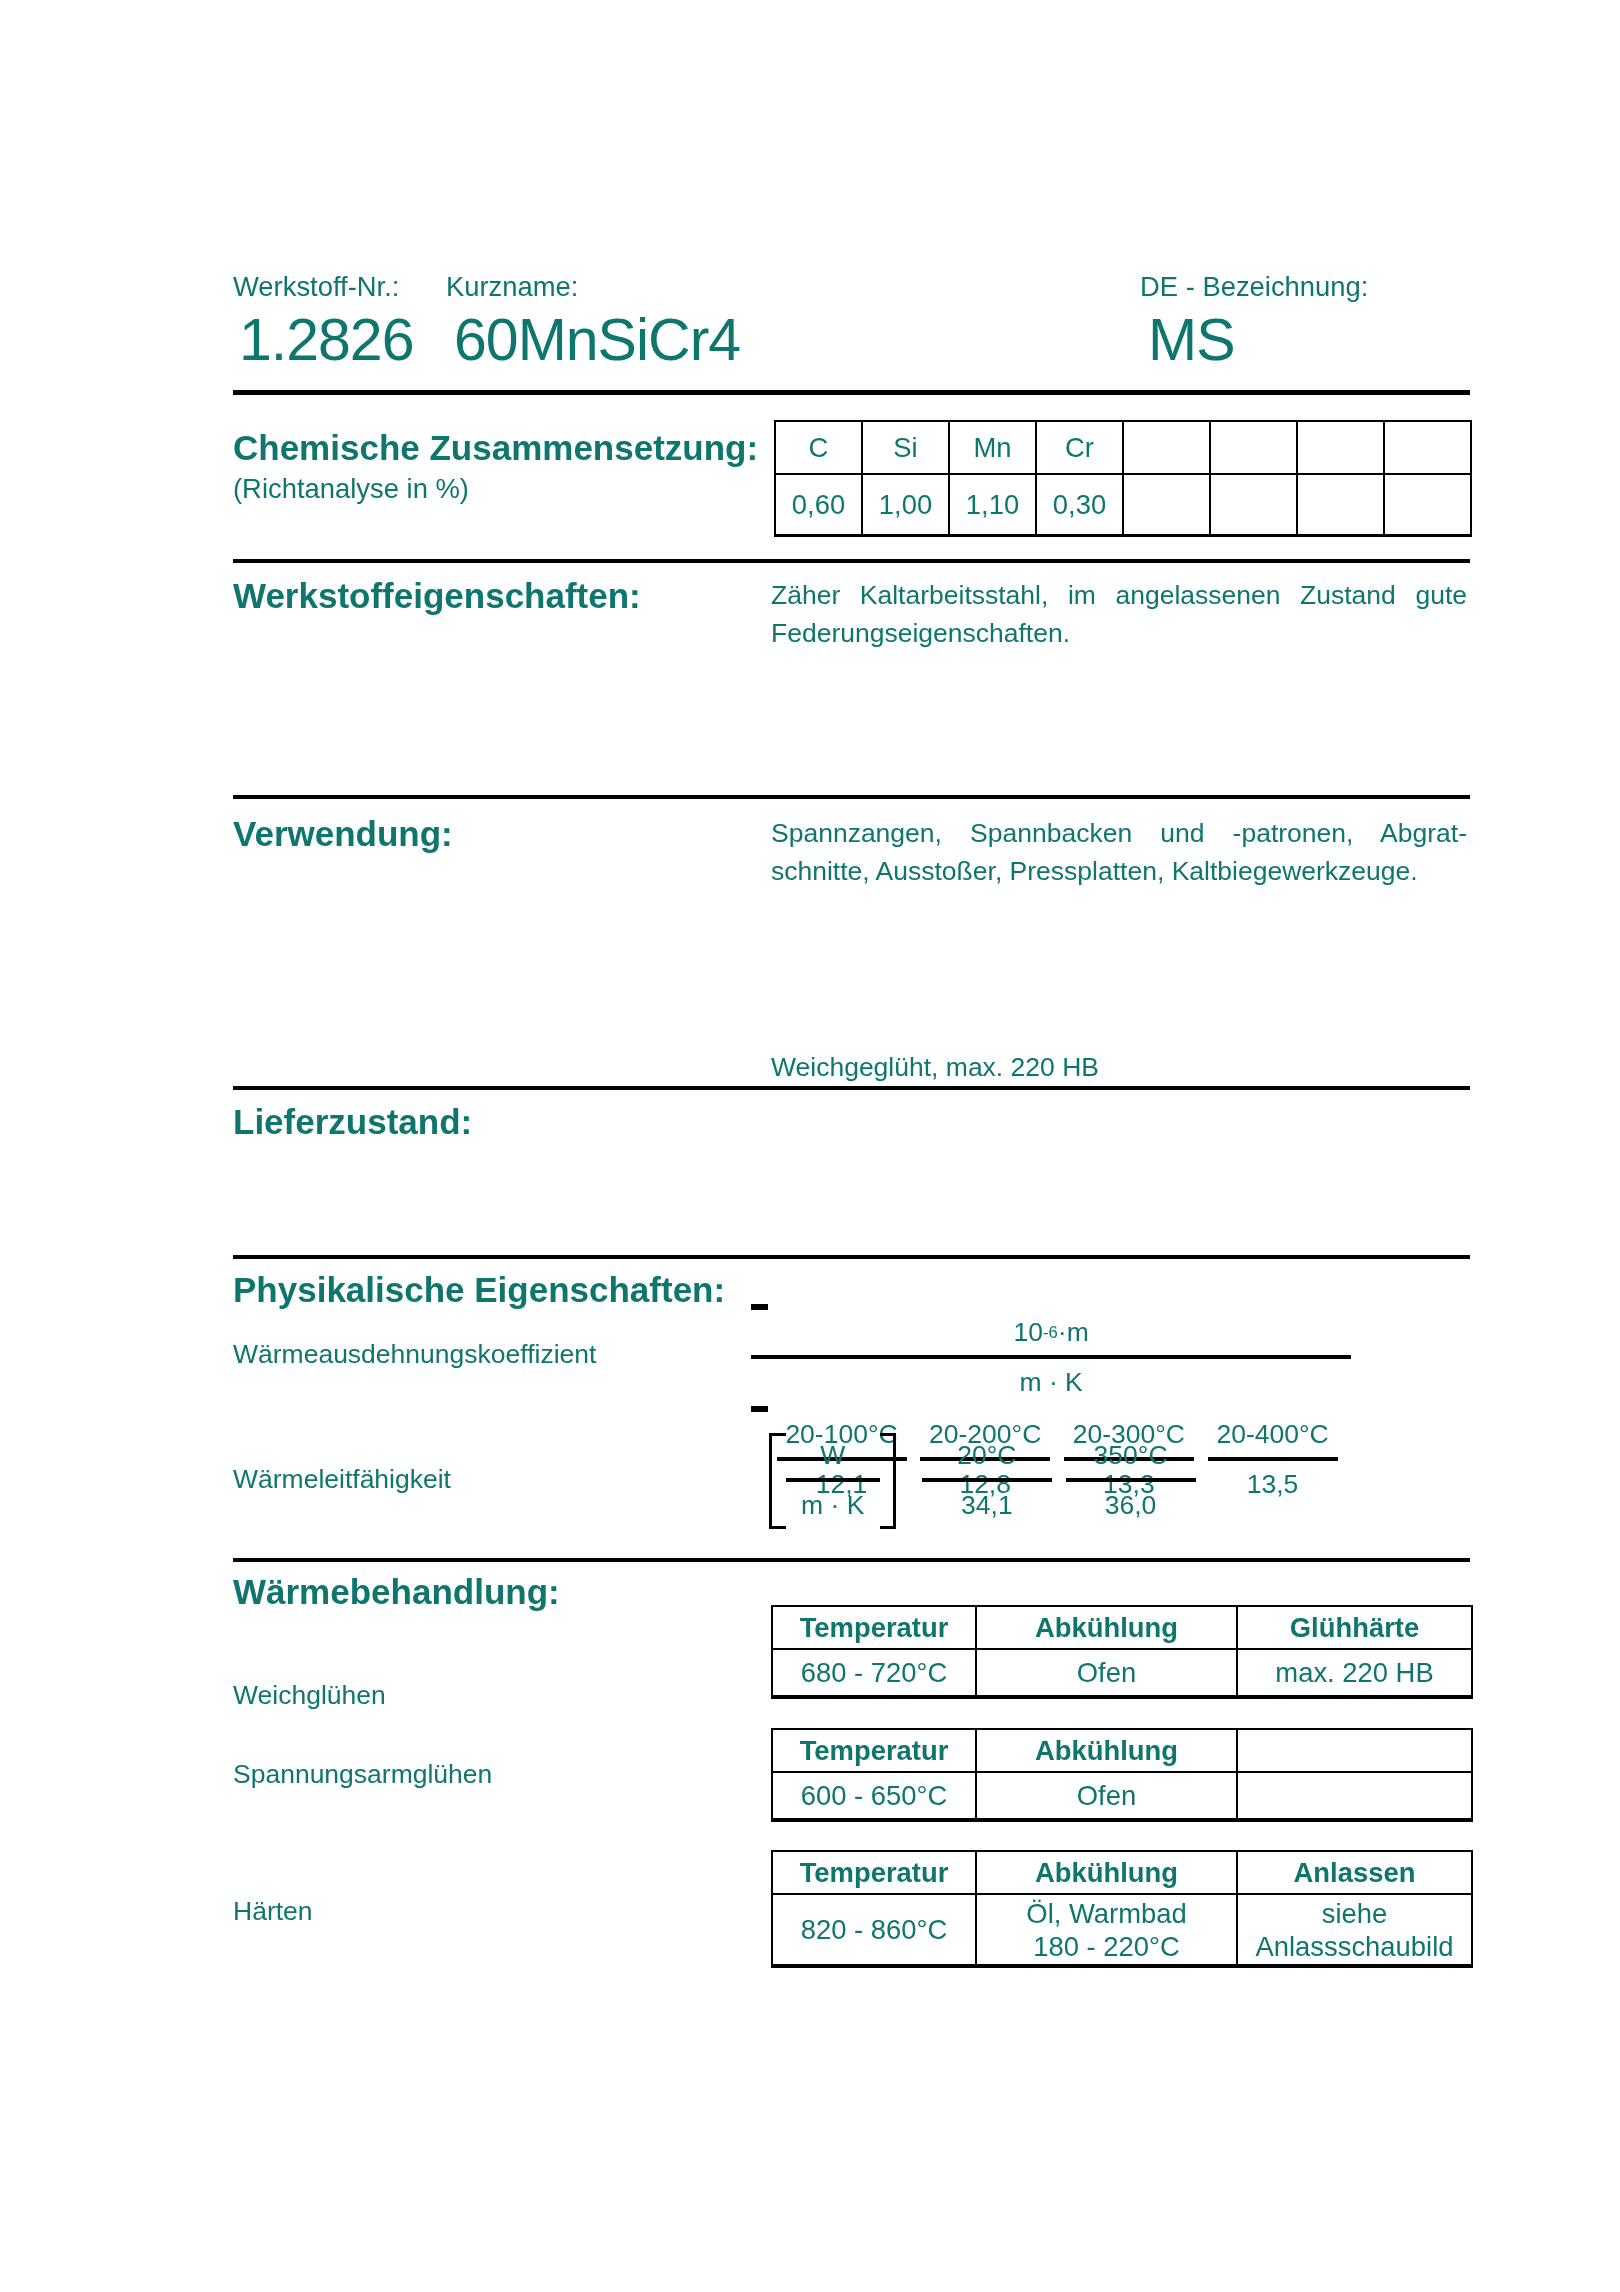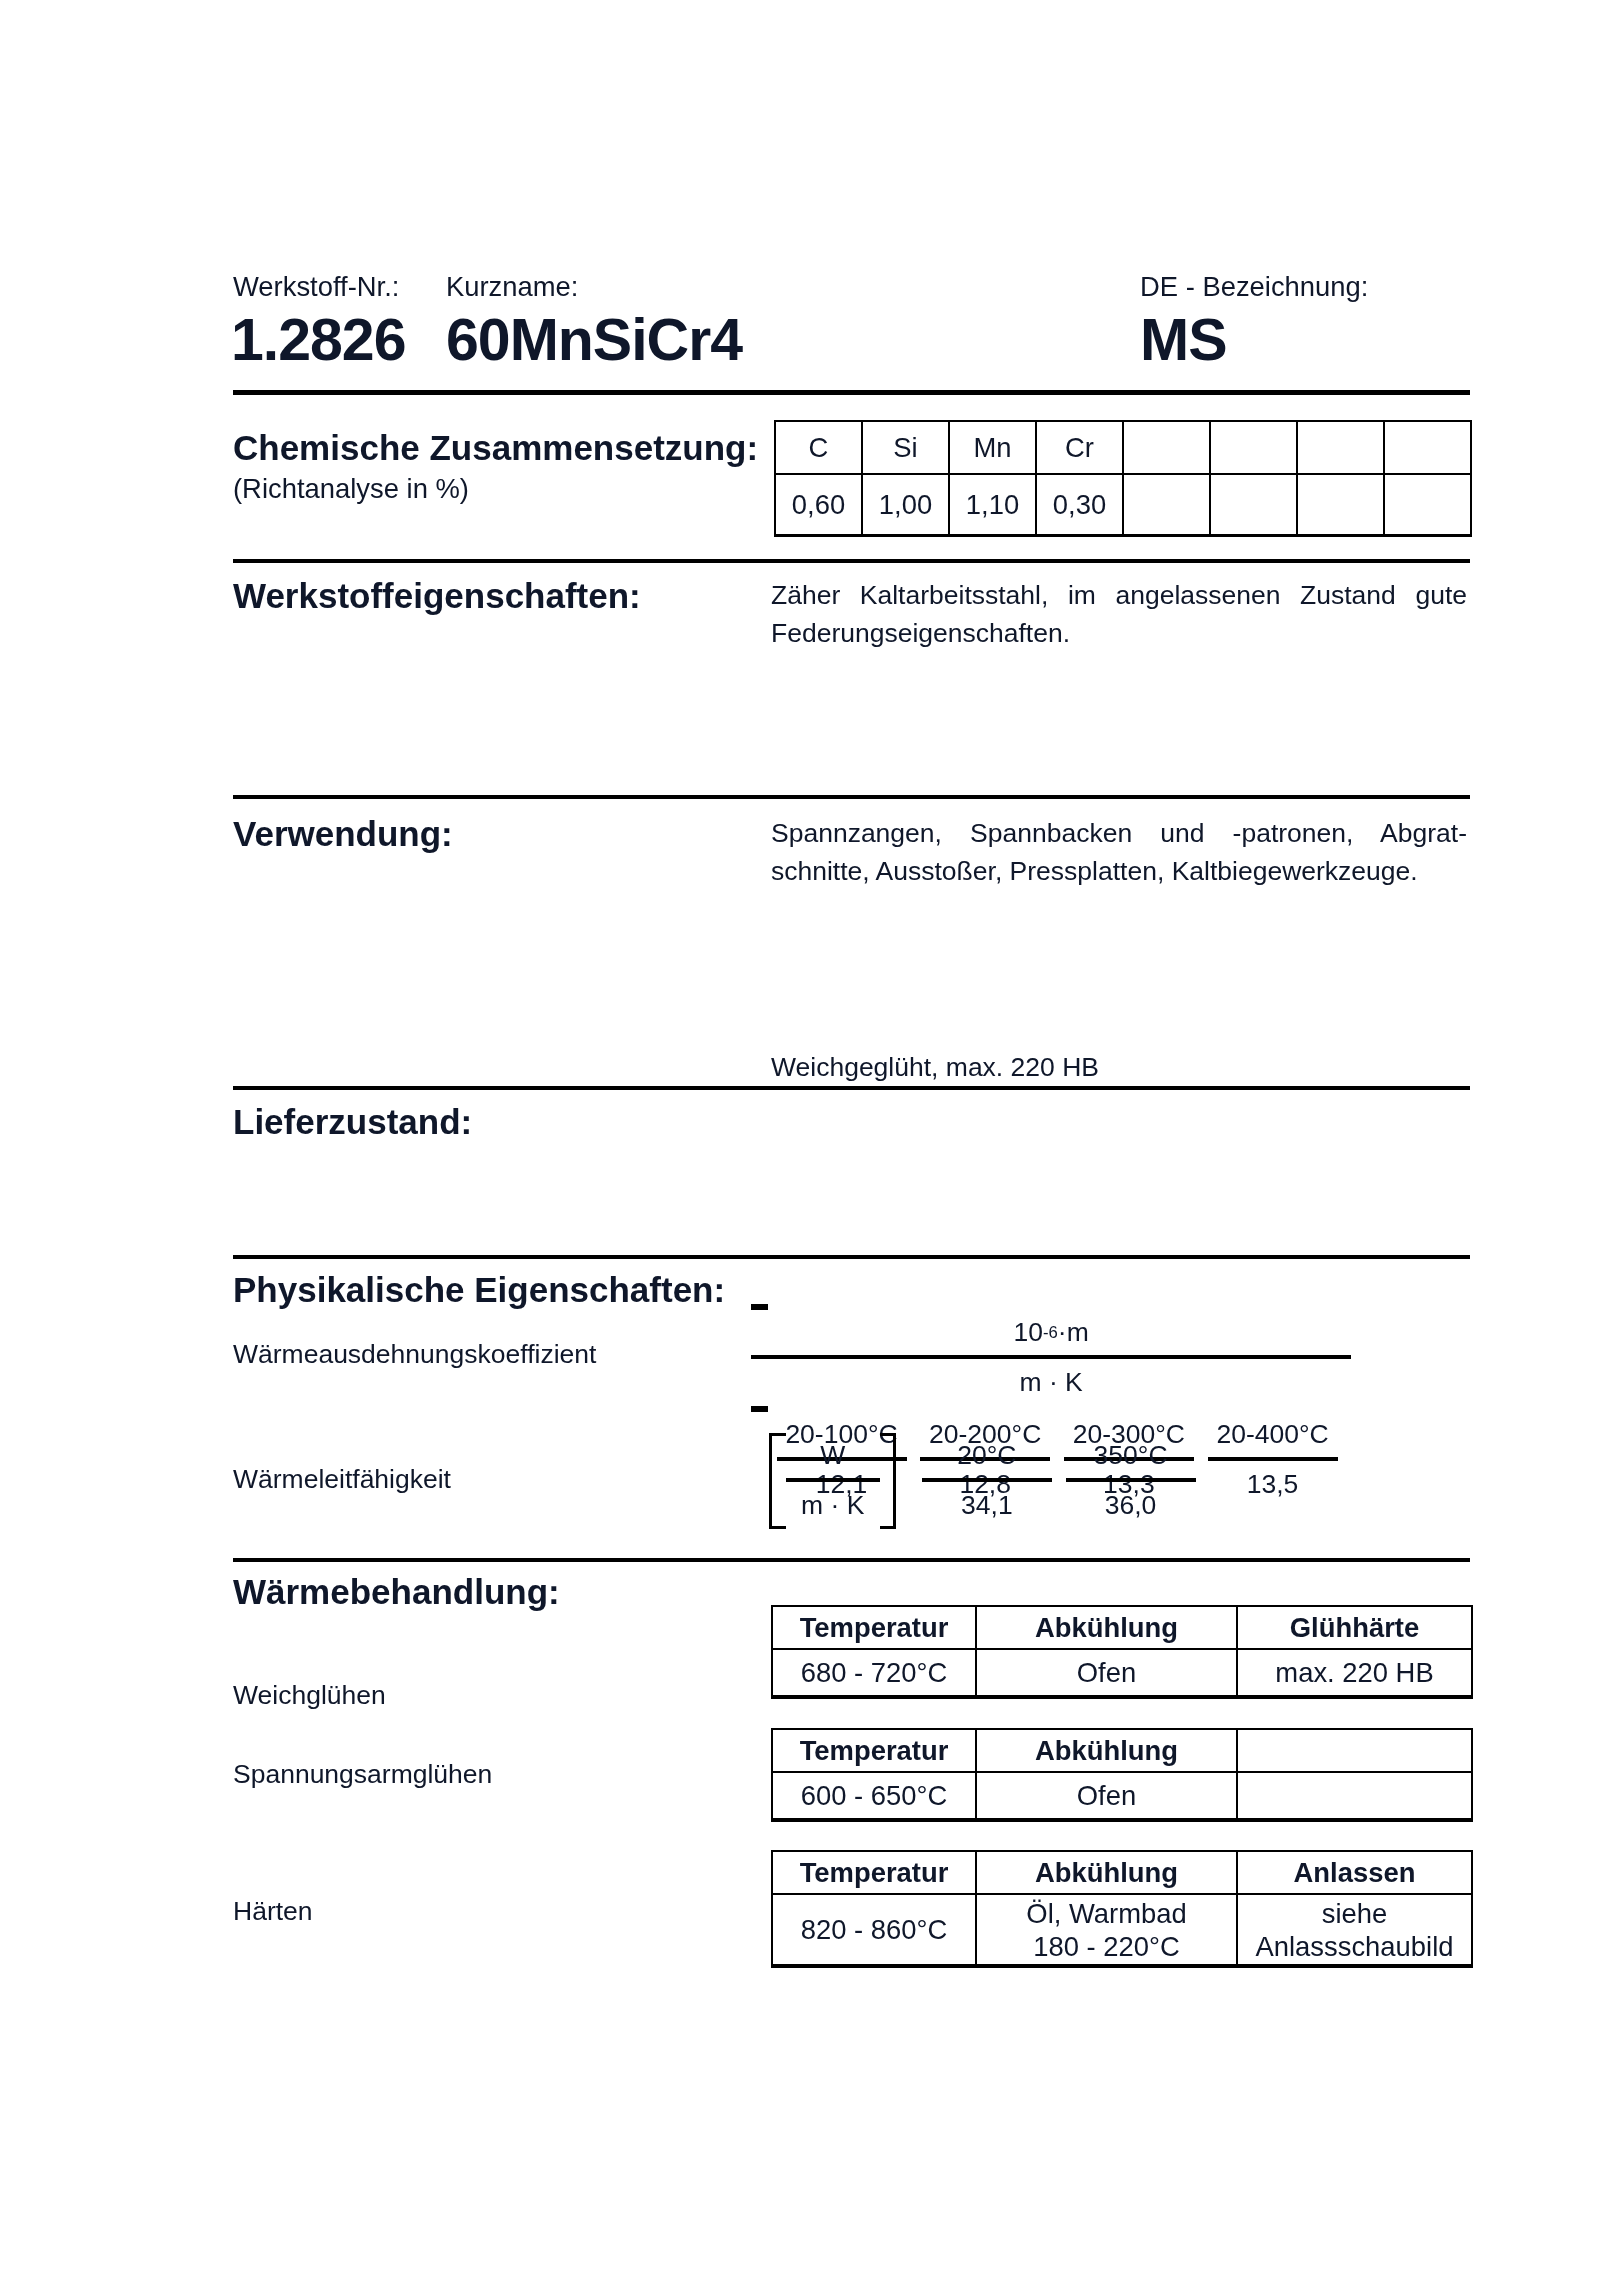--- a/index.html
+++ b/index.html
@@ -1,27 +1,27 @@
 <!DOCTYPE html>
 <html><head>
 <meta charset="utf-8">
 <style>
   html,body{margin:0;padding:0;background:#e8e8e8;}
   .page{
     position:relative;
     width:1620px;height:2293px;
     background:#ffffff;
     font-family:"Liberation Sans",sans-serif;
-    color:#0f172a;
+    color:#0f766e;
     overflow:hidden;
   }
   .abs{position:absolute;}
   .rule{position:absolute;left:233px;width:1237px;background:#000;}
   .toplabel{font-size:27.4px;white-space:nowrap;}
-  .bigval{font-size:59px;font-weight:bold;letter-spacing:-1px;white-space:nowrap;}
+  .bigval{font-size:59px;font-weight:normal;letter-spacing:-1px;white-space:nowrap;margin-left:8px;}
   .sechead{font-size:35px;font-weight:bold;white-space:nowrap;}
   .subhead{font-size:27.4px;white-space:nowrap;}
   .bodycol{width:696px;font-size:26.5px;line-height:38px;}
   .jline{text-align:justify;text-align-last:justify;}
   .lline{text-align:left;}
   .leftlabel{font-size:26.5px;white-space:nowrap;}
 
   
   table.chem{border-collapse:collapse;table-layout:fixed;width:698px;border:2.9px solid #000;border-bottom:3.9px solid #000;}
   table.chem td{border:2px solid #000;text-align:center;font-size:27.4px;padding:0;}

